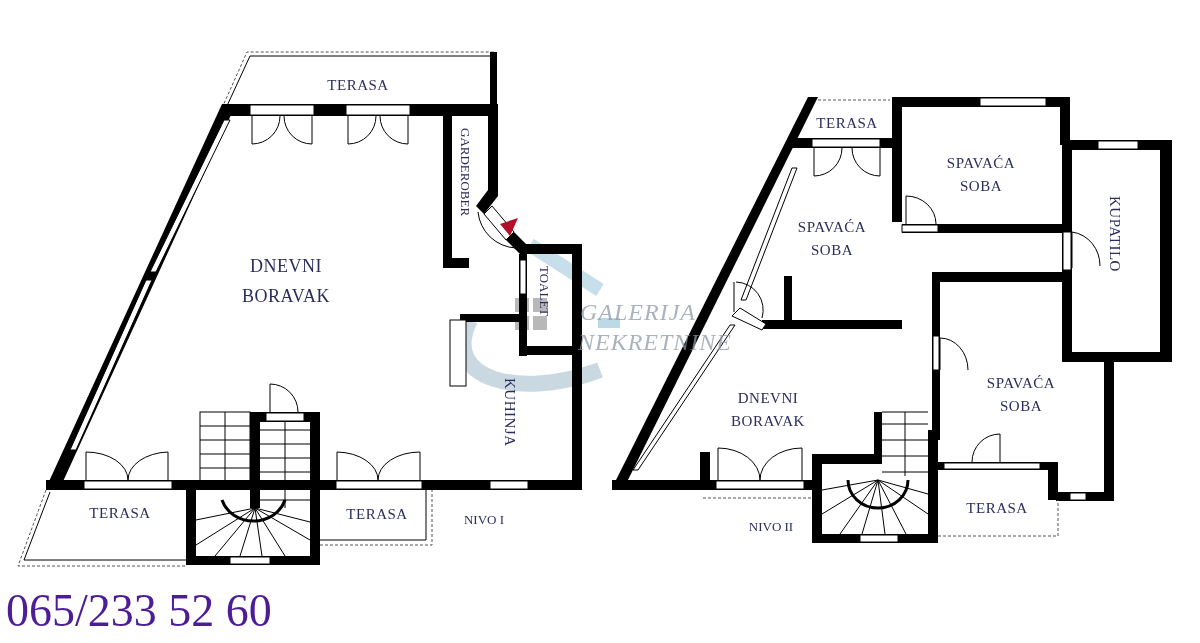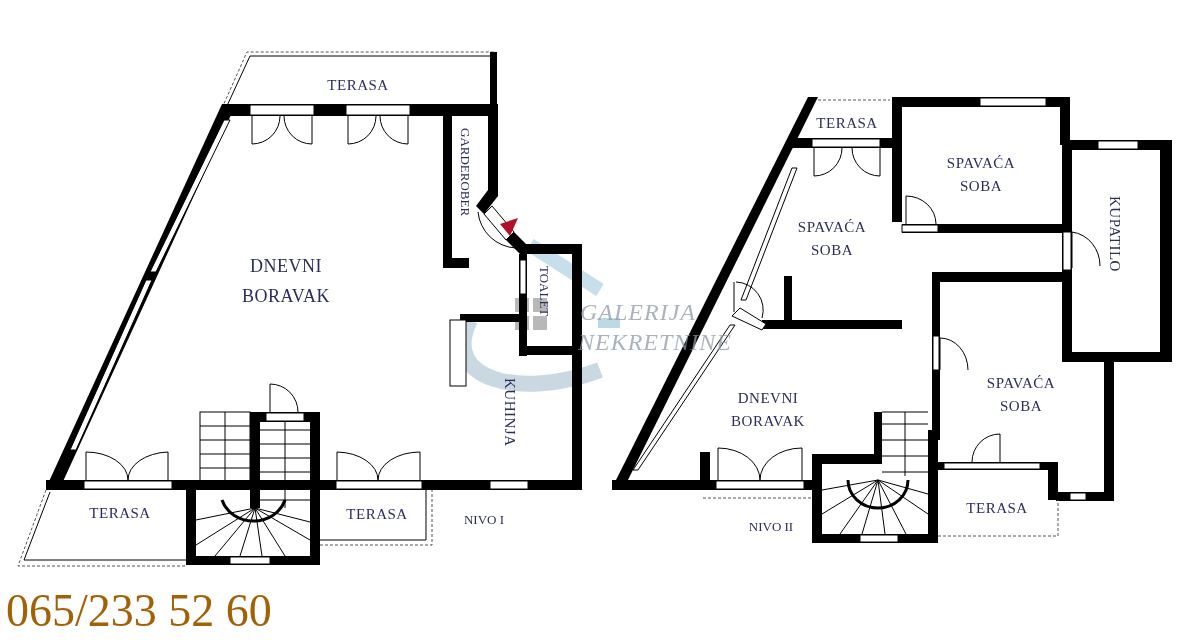--- a/index.html
+++ b/index.html
@@ -7,21 +7,21 @@
   #plan { position:absolute; left:0; top:0; width:1200px; height:643px; }
   .wall { fill:#000; }
   .wallline { stroke:#000; fill:none; }
   .thin { stroke:#000; stroke-width:1; fill:none; }
   .win { fill:#fff; stroke:#000; stroke-width:1; }
   .rail { fill:none; stroke:#555; stroke-width:1; stroke-dasharray:3 2; }
   .lbl { fill:#2b2d5c; font-family:"Liberation Serif", serif; font-size:15px; letter-spacing:0.5px; }
   .lbl-big { fill:#2b2d5c; font-family:"Liberation Serif", serif; font-size:18px; letter-spacing:0.5px; }
   .lbl-small { fill:#2b2d5c; font-family:"Liberation Serif", serif; font-size:13px; }
   .wm { fill:#8e9aa6; font-family:"Liberation Serif", serif; font-style:italic; font-size:24px; opacity:0.75; letter-spacing:1px; }
-  .phone { position:absolute; left:6px; top:588px; font-family:"Liberation Serif", serif; font-size:46px; color:#a16207; line-height:1; letter-spacing:0px; }
+  .phone { position:absolute; left:6px; top:588px; font-family:"Liberation Serif", serif; font-size:46px; color:#4c1d95; line-height:1; letter-spacing:0px; }
 </style>
 </head>
 <body>
 
 <svg id="plan" viewBox="0 0 1200 643" xmlns="http://www.w3.org/2000/svg">
 
   <g>
     <path d="M470 320 C 440 380, 520 400, 600 370" stroke="#9db8c8" stroke-width="16" fill="none" opacity="0.55"></path>
     <path d="M530 245 L 600 290" stroke="#8fc0d6" stroke-width="14" fill="none" opacity="0.5"></path>
     <rect x="515" y="298" width="14" height="14" fill="#9a9a9a" opacity="0.7"></rect>

